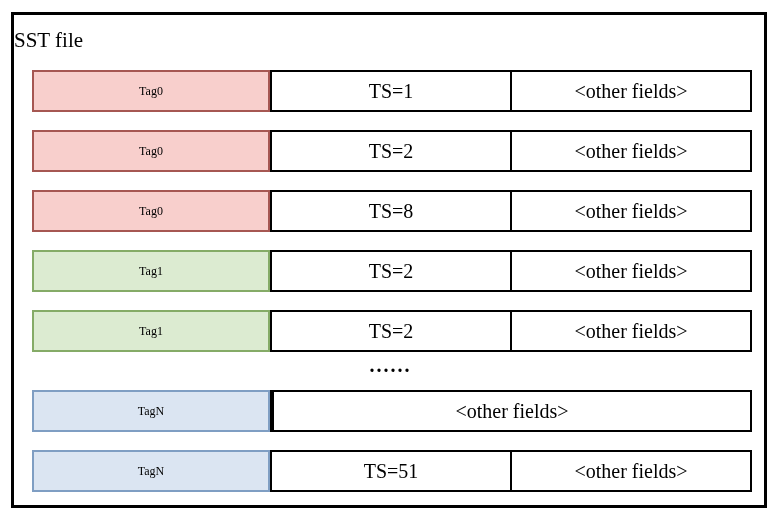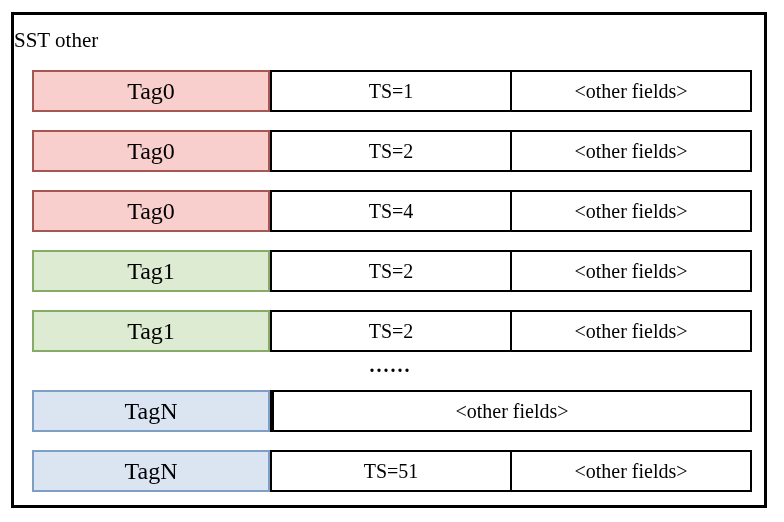--- a/index.html
+++ b/index.html
@@ -43,21 +43,21 @@
     box-sizing: border-box;
   }
   .tag-cell {
     width: 238px;
     height: 42px;
     box-sizing: border-box;
     border: 2px solid #888888;
     display: flex;
     align-items: center;
     justify-content: center;
-    font-size: 24px;
+    font-size: 12px;
     flex: none;
   }
   .fields-box {
     width: 482px;
     height: 42px;
     box-sizing: border-box;
     border: 2px solid #000000;
     background: #ffffff;
     display: flex;
     flex: none;
@@ -84,40 +84,40 @@
     font-size: 20px;
     font-weight: bold;
     letter-spacing: 2px;
   }
 </style>
 </head>
 <body>
 
 <div id="page">
   <div id="frame"></div>
-  <div id="title">SST other</div>
+  <div id="title">SST file</div>
   <div id="rows-layer">
       <div class="row" style="top: 70px;">
         <div class="tag-cell" style="background: rgb(248, 207, 204); border-color: rgb(166, 87, 82);">Tag0</div>
         <div class="fields-box">
           <div class="ts-cell">TS=1</div>
           <div class="other-cell">&lt;other fields&gt;</div>
         </div>
       </div>
       <div class="row" style="top: 130px;">
         <div class="tag-cell" style="background: rgb(248, 207, 204); border-color: rgb(166, 87, 82);">Tag0</div>
         <div class="fields-box">
           <div class="ts-cell">TS=2</div>
           <div class="other-cell">&lt;other fields&gt;</div>
         </div>
       </div>
       <div class="row" style="top: 190px;">
         <div class="tag-cell" style="background: rgb(248, 207, 204); border-color: rgb(166, 87, 82);">Tag0</div>
         <div class="fields-box">
-          <div class="ts-cell">TS=4</div>
+          <div class="ts-cell">TS=8</div>
           <div class="other-cell">&lt;other fields&gt;</div>
         </div>
       </div>
       <div class="row" style="top: 250px;">
         <div class="tag-cell" style="background: rgb(220, 235, 209); border-color: rgb(133, 171, 103);">Tag1</div>
         <div class="fields-box">
           <div class="ts-cell">TS=2</div>
           <div class="other-cell">&lt;other fields&gt;</div>
         </div>
       </div>

